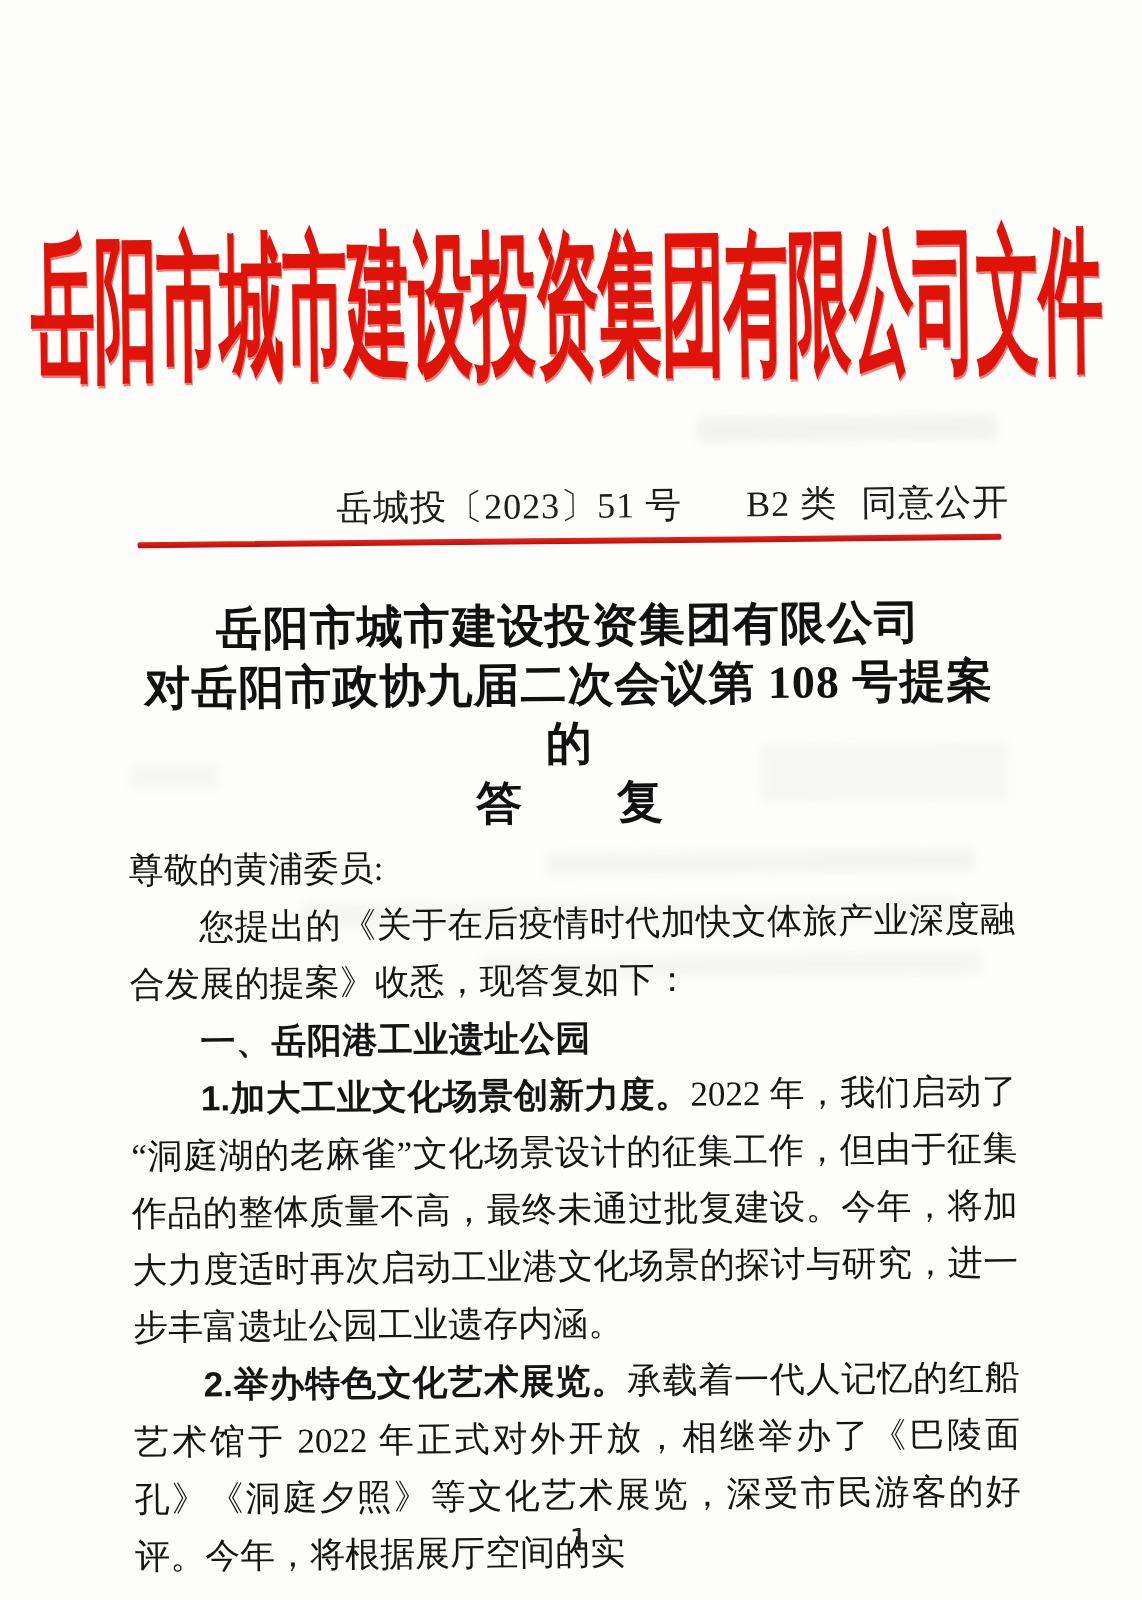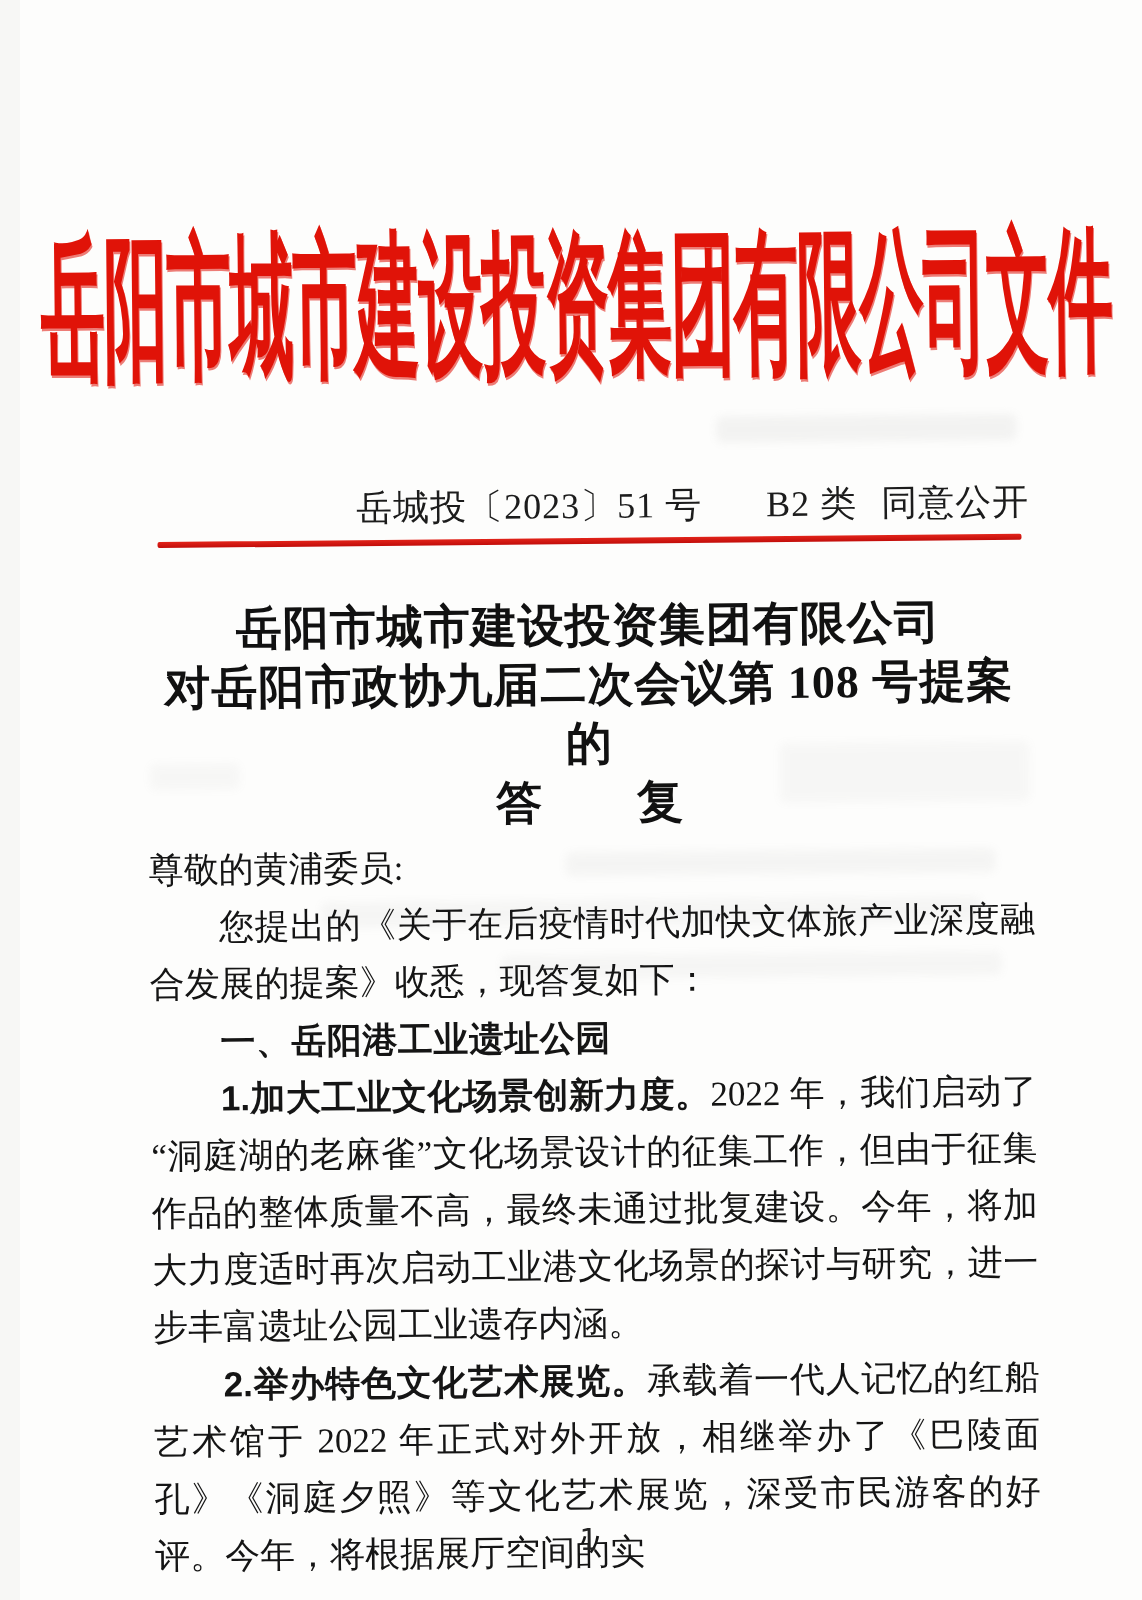--- a/index.html
+++ b/index.html
@@ -7,21 +7,20 @@
     width:1142px;height:1600px;
     background:#f7f7f5;
     overflow:hidden;
     font-family:"Liberation Serif","DejaVu Serif",serif;
     color:#1c1c1c;
     position:relative;
   }
   .page{
     position:absolute;inset:0;
     background:#fdfdfc;
-    margin-left:20px;
   }
   .tilt{
     position:absolute;inset:0;
     transform:rotate(-0.55deg);
     transform-origin:50% 50%;
   }
   
   .red-head{
     position:absolute;
     left:0;top:190px;width:100%;height:230px;

